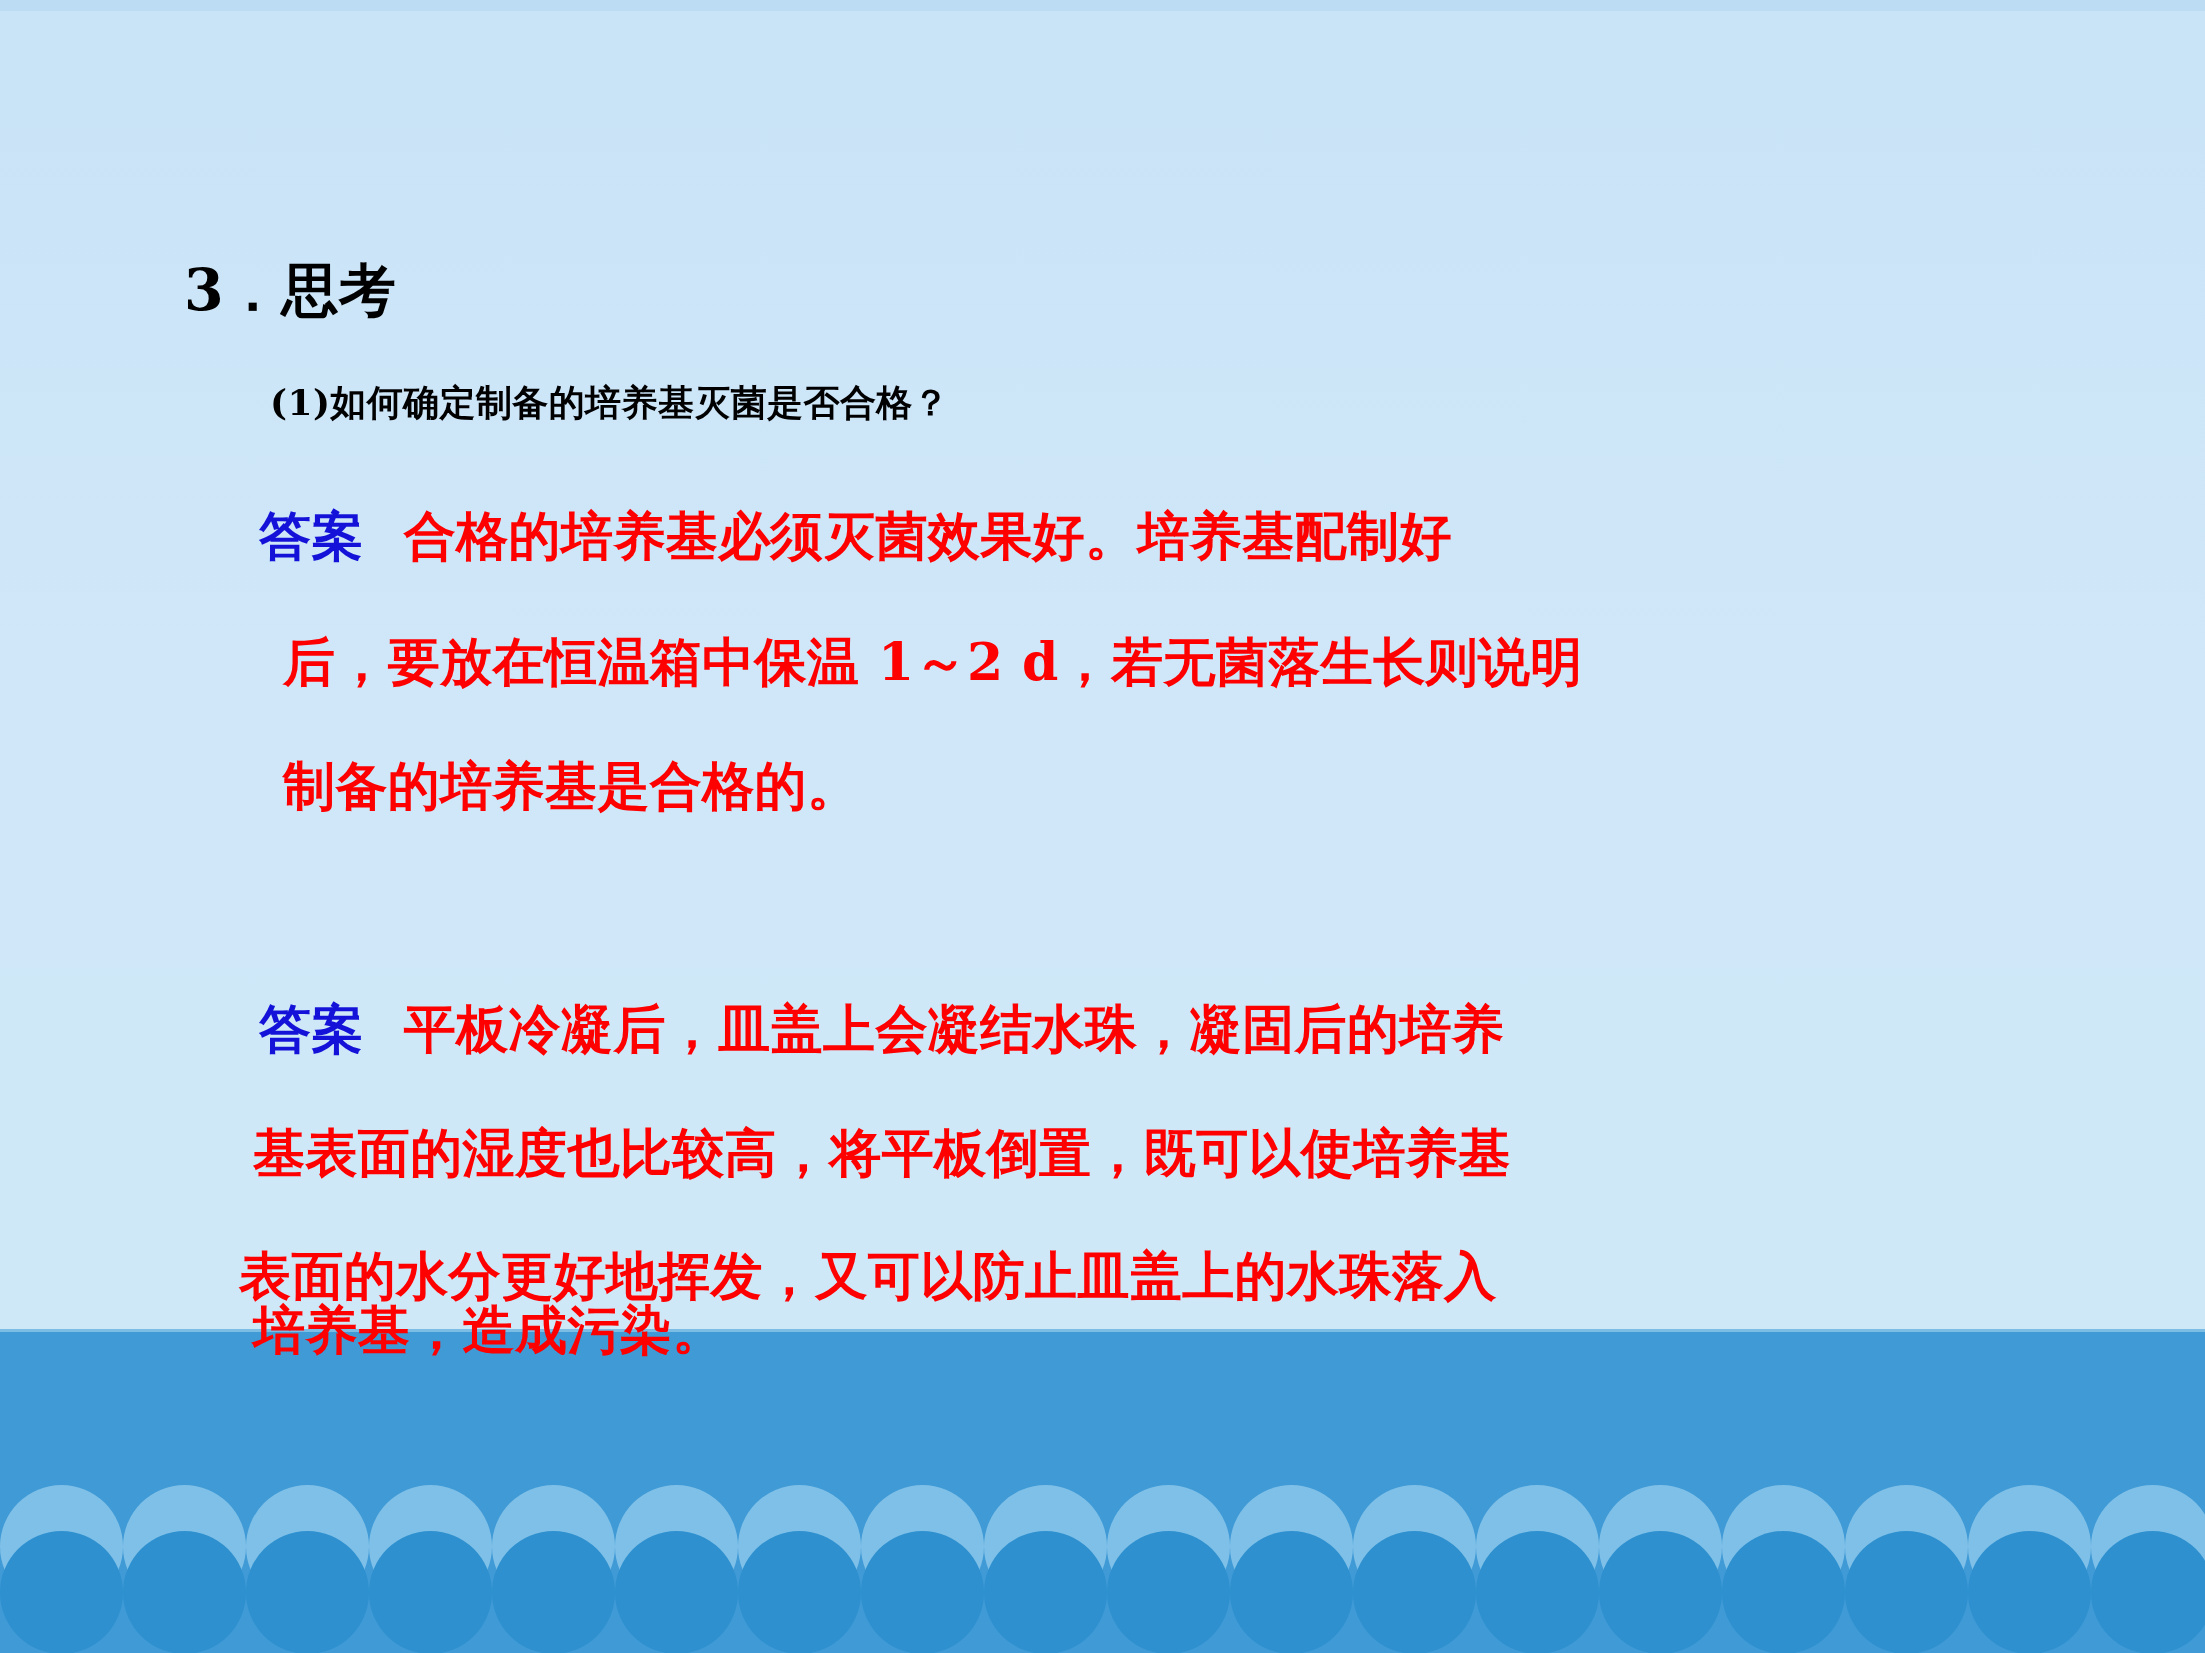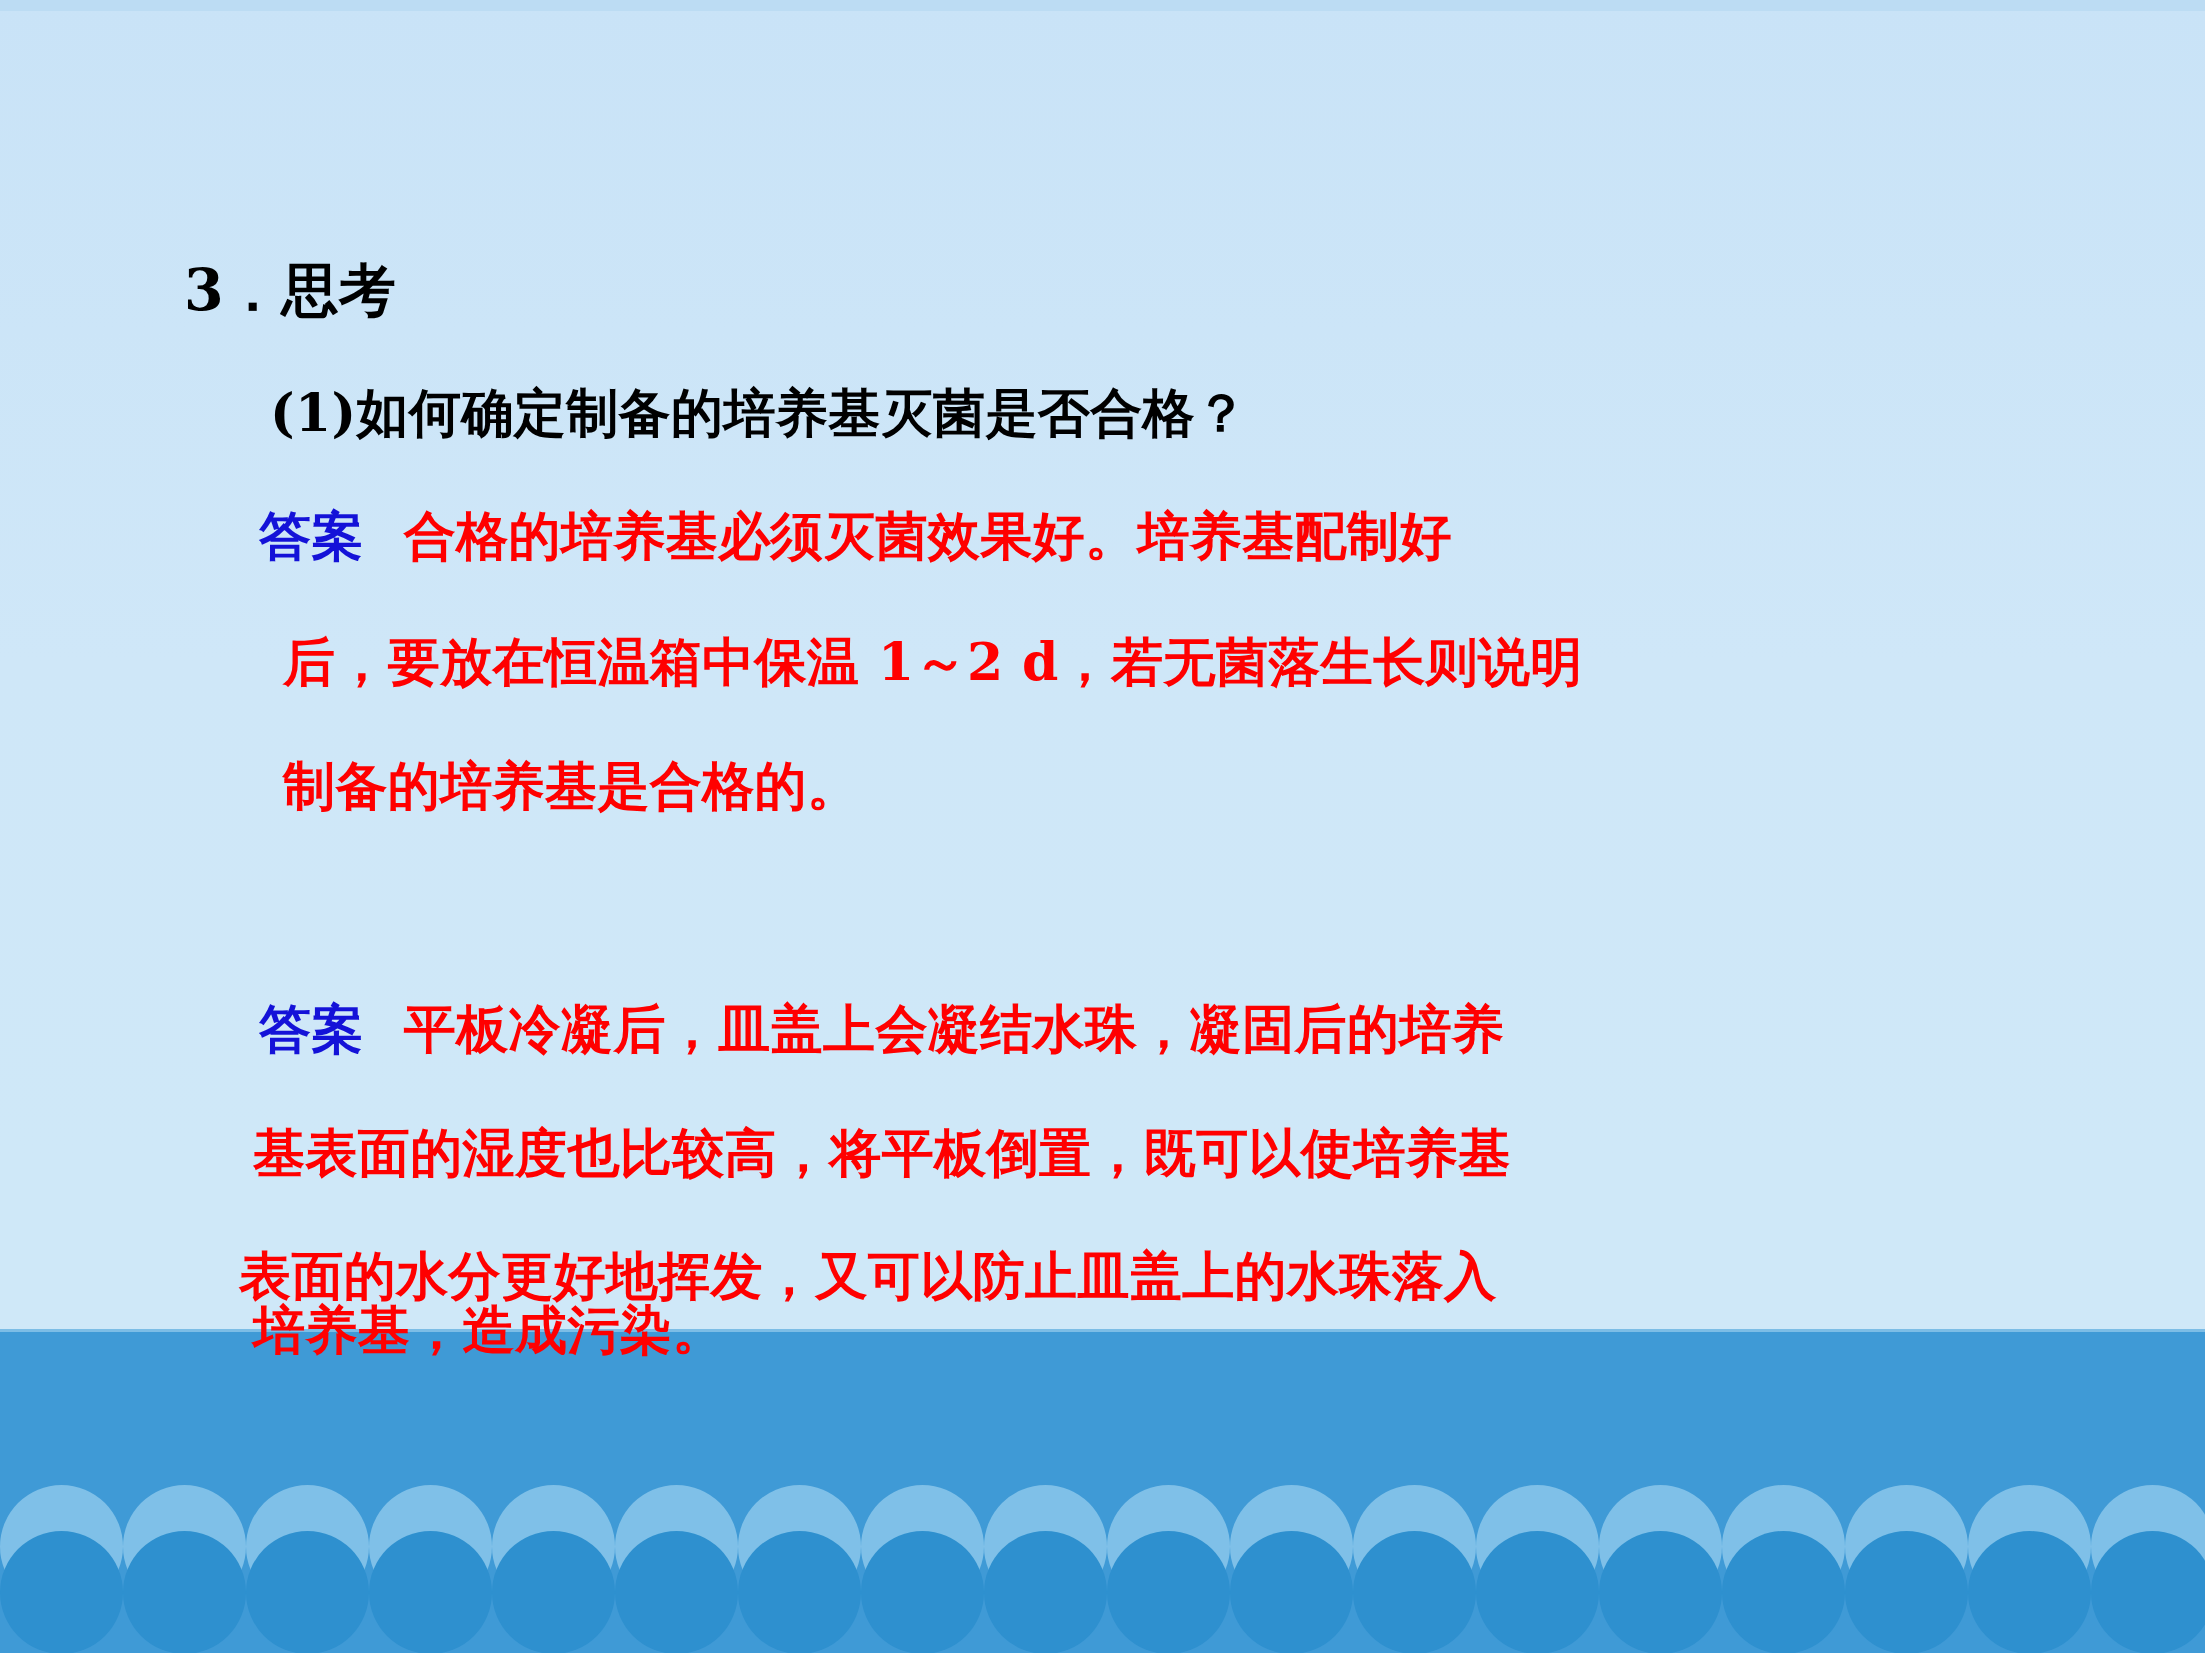--- a/index.html
+++ b/index.html
@@ -86,21 +86,21 @@
   }
   .heading {
     left: 184px;
     top: 253px;
     font-size: 57px;
     color: #000000;
   }
   .q1 {
     left: 270px;
     top: 379px;
-    font-size: 52px;
+    font-size: 36px;
     color: #000000;
   }
   .a1-l1 { left: 259px; top: 502px; font-size: 52px; }
   .a1-l2 { left: 283px; top: 628px; font-size: 52px; }
   .a1-l3 { left: 283px; top: 752px; font-size: 52px; }
   .q2 { left: 260px; top: 873px; font-size: 52px; color: #000000; }
   .a2-l1 { left: 259px; top: 995px; font-size: 52px; }
   .a2-l2 { left: 253px; top: 1119px; font-size: 52px; }
   .a2-l3 { left: 239px; top: 1242px; font-size: 52px; }
   .a2-l4 { left: 253px; top: 1296px; font-size: 52px; }

